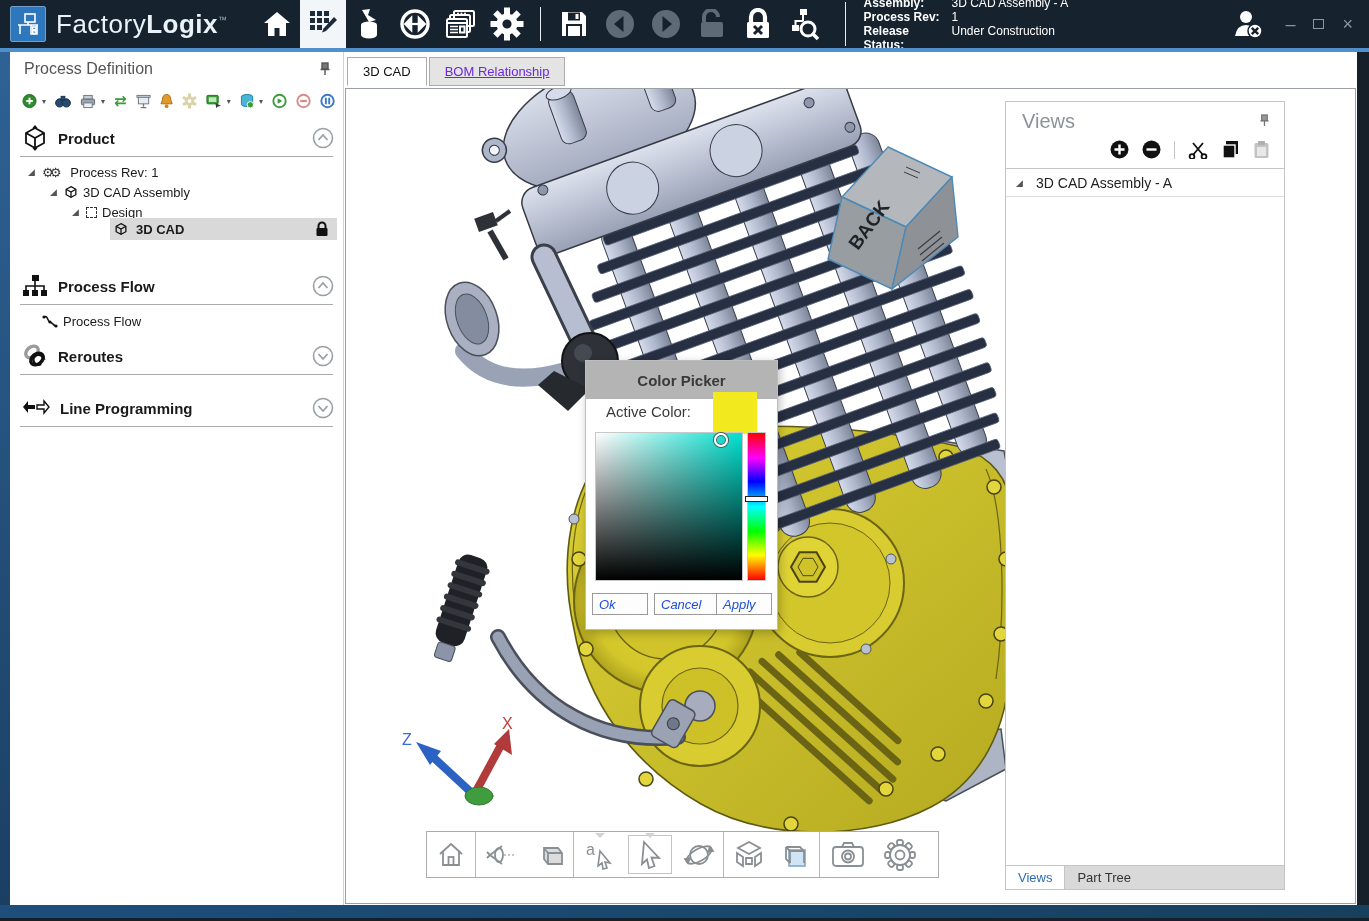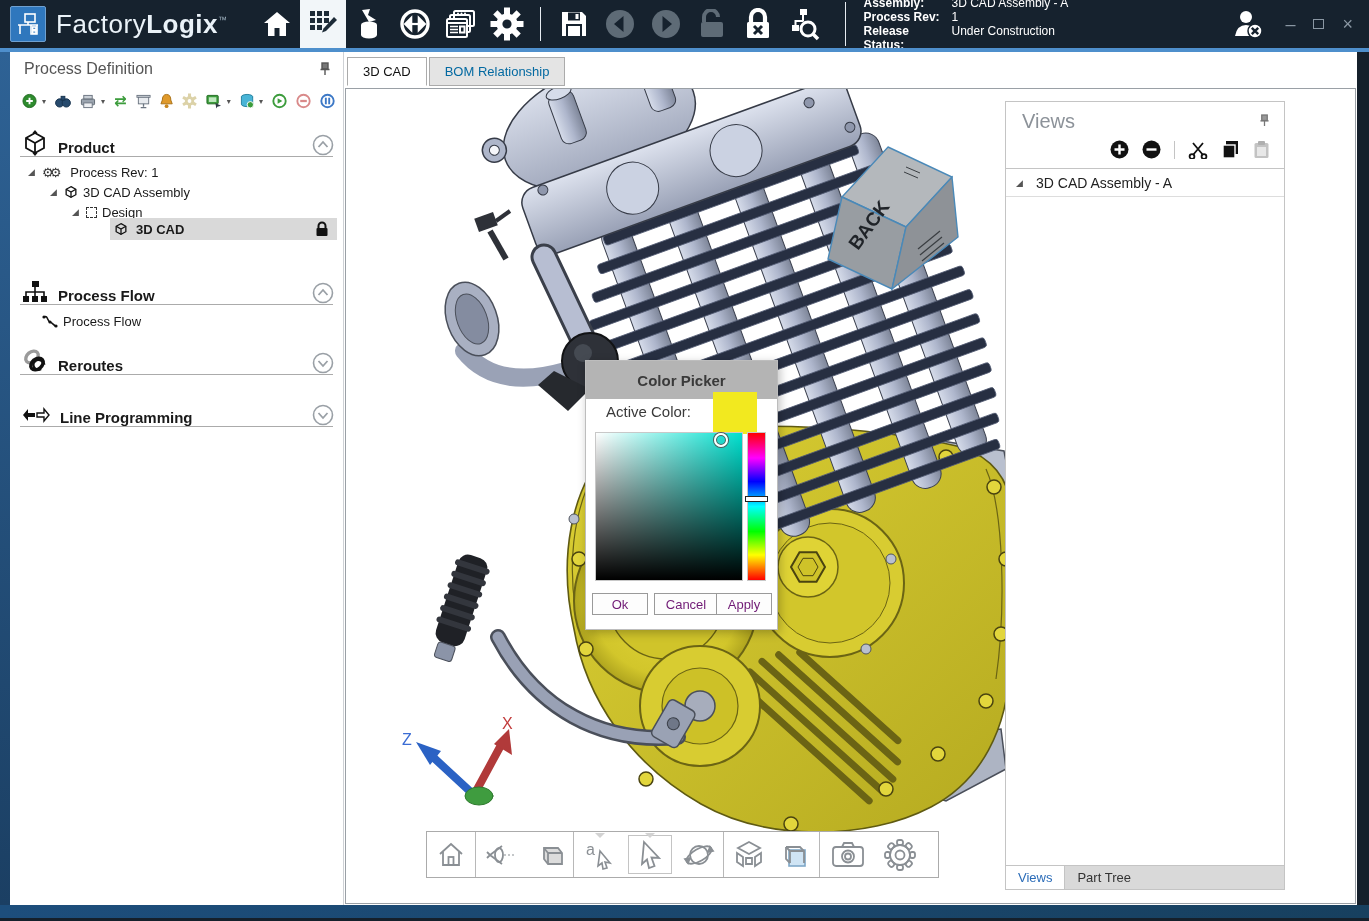--- a/index.html
+++ b/index.html
@@ -28,51 +28,51 @@
   
   .leftstrip{position:absolute;top:52px;left:0;width:10px;height:853px;background:linear-gradient(180deg,#2E6295,#1B3F63);}
   .bottombar{position:absolute;left:0;bottom:3px;width:1369px;height:13px;background:linear-gradient(90deg,#1D4E7C,#17405F);}
 
   
   .left-panel{position:absolute;top:52px;left:10px;width:334px;height:853px;background:#fff;border-right:1px solid #CFD2D6;font-size:13px;color:#1a1a1a;}
   .lp-title{position:absolute;top:8px;left:14px;font-size:16px;color:#555;font-weight:300;}
   .pin{position:absolute;}
   .lp-toolbar{position:absolute;top:36px;left:12px;right:8px;height:26px;display:flex;align-items:center;gap:9px;}
   .lp-toolbar .caret{font-size:8px;color:#555;margin-left:-4px;}
-  .section{position:absolute;left:0;width:334px;height:36px;display:flex;align-items:flex-end;padding:0 10px 0 12px;}
+  .section{position:absolute;left:0;width:334px;height:36px;display:flex;align-items:center;padding:0 10px 0 12px;}
   .section .stitle{font-weight:bold;font-size:15px;margin-left:10px;}
   .section .spacer{flex:1;}
   .hr{position:absolute;left:10px;right:10px;height:1px;background:#ABABAB;}
   .trow{position:absolute;left:0;width:334px;height:20px;display:flex;align-items:center;font-size:13px;}
   .tri{color:#555;font-size:9px;width:12px;display:inline-block;}
   .trow .ticn{margin:0 5px 0 2px;display:inline-flex;}
   .sel-row{position:absolute;left:100px;right:6px;height:22px;background:#D9D9D9;display:flex;align-items:center;}
   .sel-row .lbl{font-weight:bold;margin-left:26px;}
 
   
   .main{position:absolute;top:52px;left:344px;width:1013px;height:853px;background:#fff;}
   .tabstrip{position:absolute;top:5px;left:3px;display:flex;z-index:3;}
   .tab{padding:6px 15px;font-size:13px;border:1px solid #ABABAB;margin-right:2px;}
   .tab.active{background:#fff;border-bottom:1px solid #fff;color:#111;position:relative;z-index:4;}
-  .tab.inactive{background:#E4E4E4;color:#0369a1;}
+  .tab.inactive{background:#E4E4E4;color:#6d28d9;text-decoration:underline;}
   .viewport{position:absolute;top:36px;left:1px;width:1011px;height:816px;border:1px solid #9AA0A6;background:#fff;}
   .engine{position:absolute;top:0;left:0;width:1009px;height:814px;}
 
   
   .dialog{position:absolute;left:239px;top:271px;width:193px;height:270px;background:#fff;border:1px solid #BDBDBD;box-shadow:2px 3px 9px rgba(0,0,0,.25);z-index:10;}
   .dlg-title{height:38px;background:#B4B4B4;display:flex;align-items:center;justify-content:center;font-weight:bold;font-size:15px;color:#3A3A3A;}
   .dlg-label{position:absolute;left:20px;top:42px;font-size:15px;color:#3A3A3A;}
   .dlg-swatch{position:absolute;left:127px;top:31px;width:44px;height:42px;}
   .sv-box{position:absolute;left:9px;top:71px;width:148px;height:149px;border:1px solid #C8C8C8;
     background:linear-gradient(to bottom,rgba(0,0,0,0),#000),linear-gradient(to right,#fff,rgba(255,255,255,0)),#00E0CF;}
   .sv-marker{position:absolute;left:118px;top:0px;width:14px;height:14px;border:2px solid #fff;border-radius:50%;box-shadow:0 0 0 1px #555, inset 0 0 0 1px #555;}
   .hue-bar{position:absolute;left:161px;top:71px;width:19px;height:149px;border:1px solid #C8C8C8;
     background:linear-gradient(to bottom,#f00 0%,#f0f 17%,#00f 33%,#0ff 50%,#0f0 67%,#ff0 83%,#f00 100%);}
   .hue-marker{position:absolute;left:-3px;top:63px;width:23px;height:6px;background:#fff;border:1px solid #222;}
-  .dlg-btn{position:absolute;top:232px;height:22px;background:#FDFDFD;border:1px solid #9A9A9A;font-size:13px;color:#701a75;text-align:center;line-height:20px;}
+  .dlg-btn{position:absolute;top:232px;height:22px;background:#FDFDFD;border:1px solid #9A9A9A;font-size:13px;color:#1d4ed8;text-align:left;line-height:20px;font-style:italic;}
 
   
   .vtoolbar{position:absolute;left:80px;top:742px;width:513px;height:47px;background:#fff;border:1px solid #ABABAB;display:flex;z-index:5;}
   .vcell{height:100%;display:flex;align-items:center;justify-content:center;position:relative;}
   .vgrp{border-left:1px solid #B8B8B8;}
   .vcell.selected{outline:1px solid #C4C4C4;outline-offset:-4px;}
   .drop-tri{position:absolute;top:1px;left:50%;margin-left:-5px;width:0;height:0;border-left:5px solid transparent;border-right:5px solid transparent;border-bottom:5px solid #D2D2D2;transform:rotate(180deg);}
 
   
   .views-panel{position:absolute;left:659px;top:12px;width:280px;height:789px;background:#fff;border:1px solid #C4C4C4;z-index:6;font-size:14px;}

